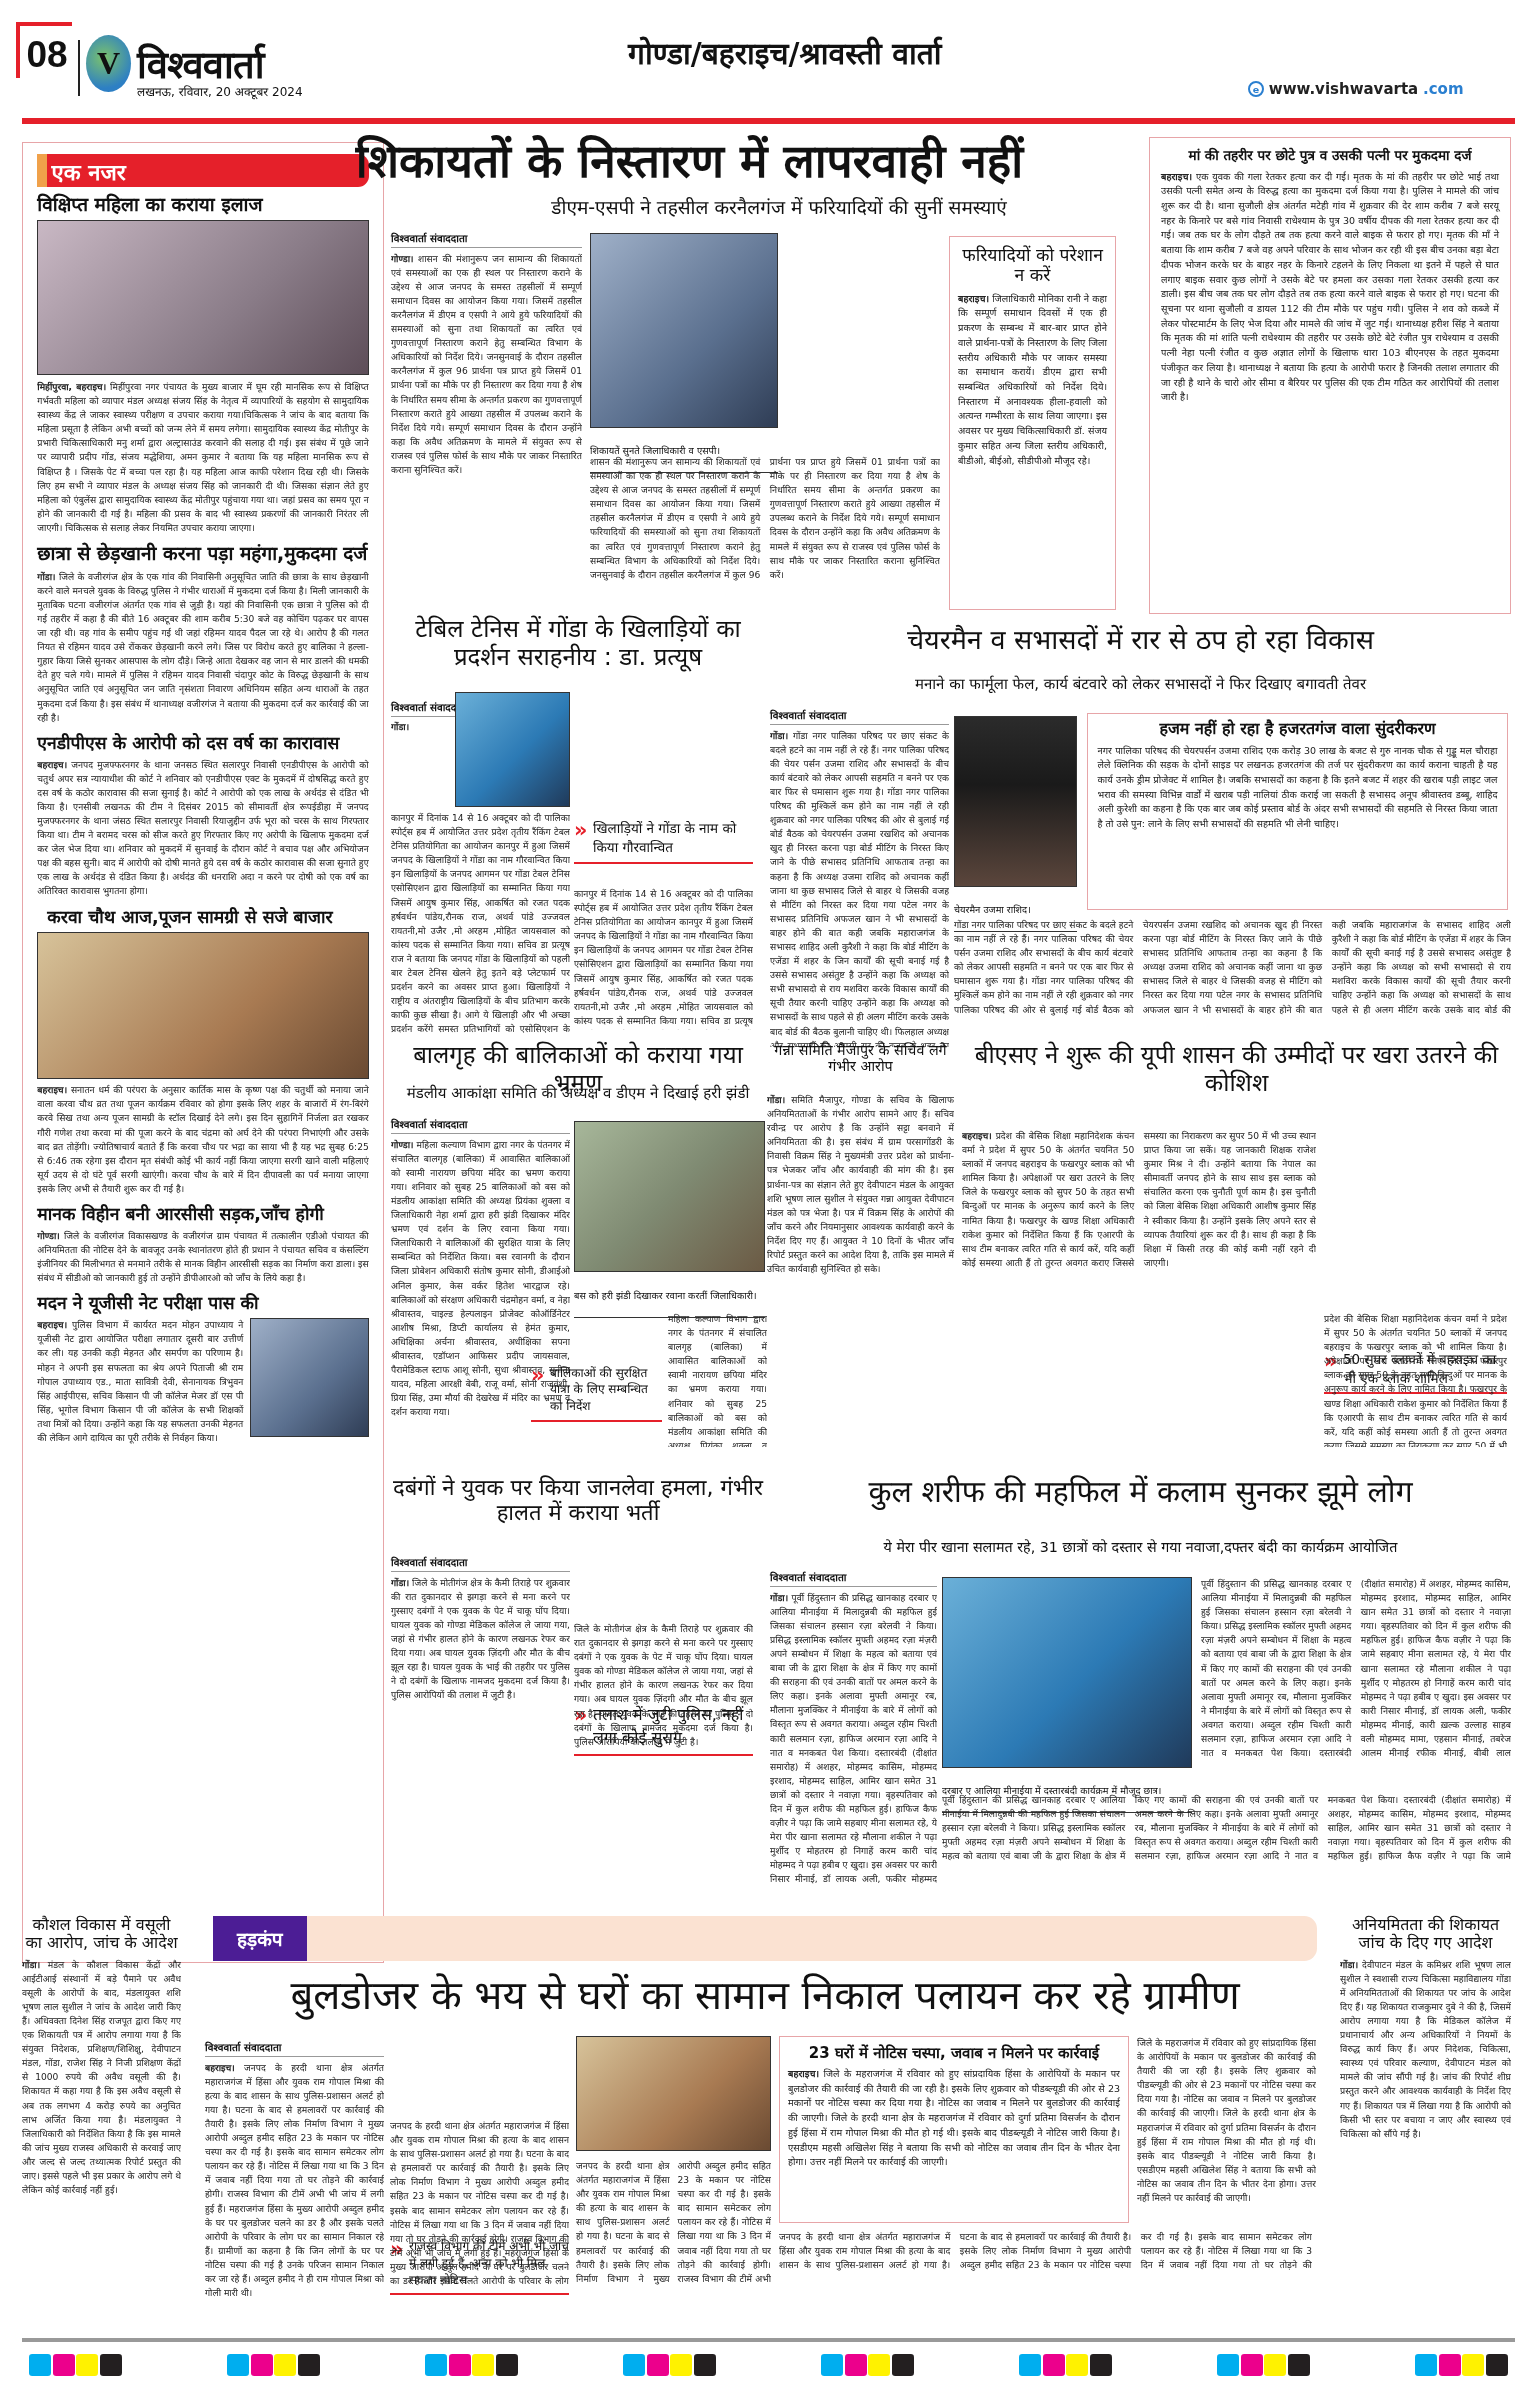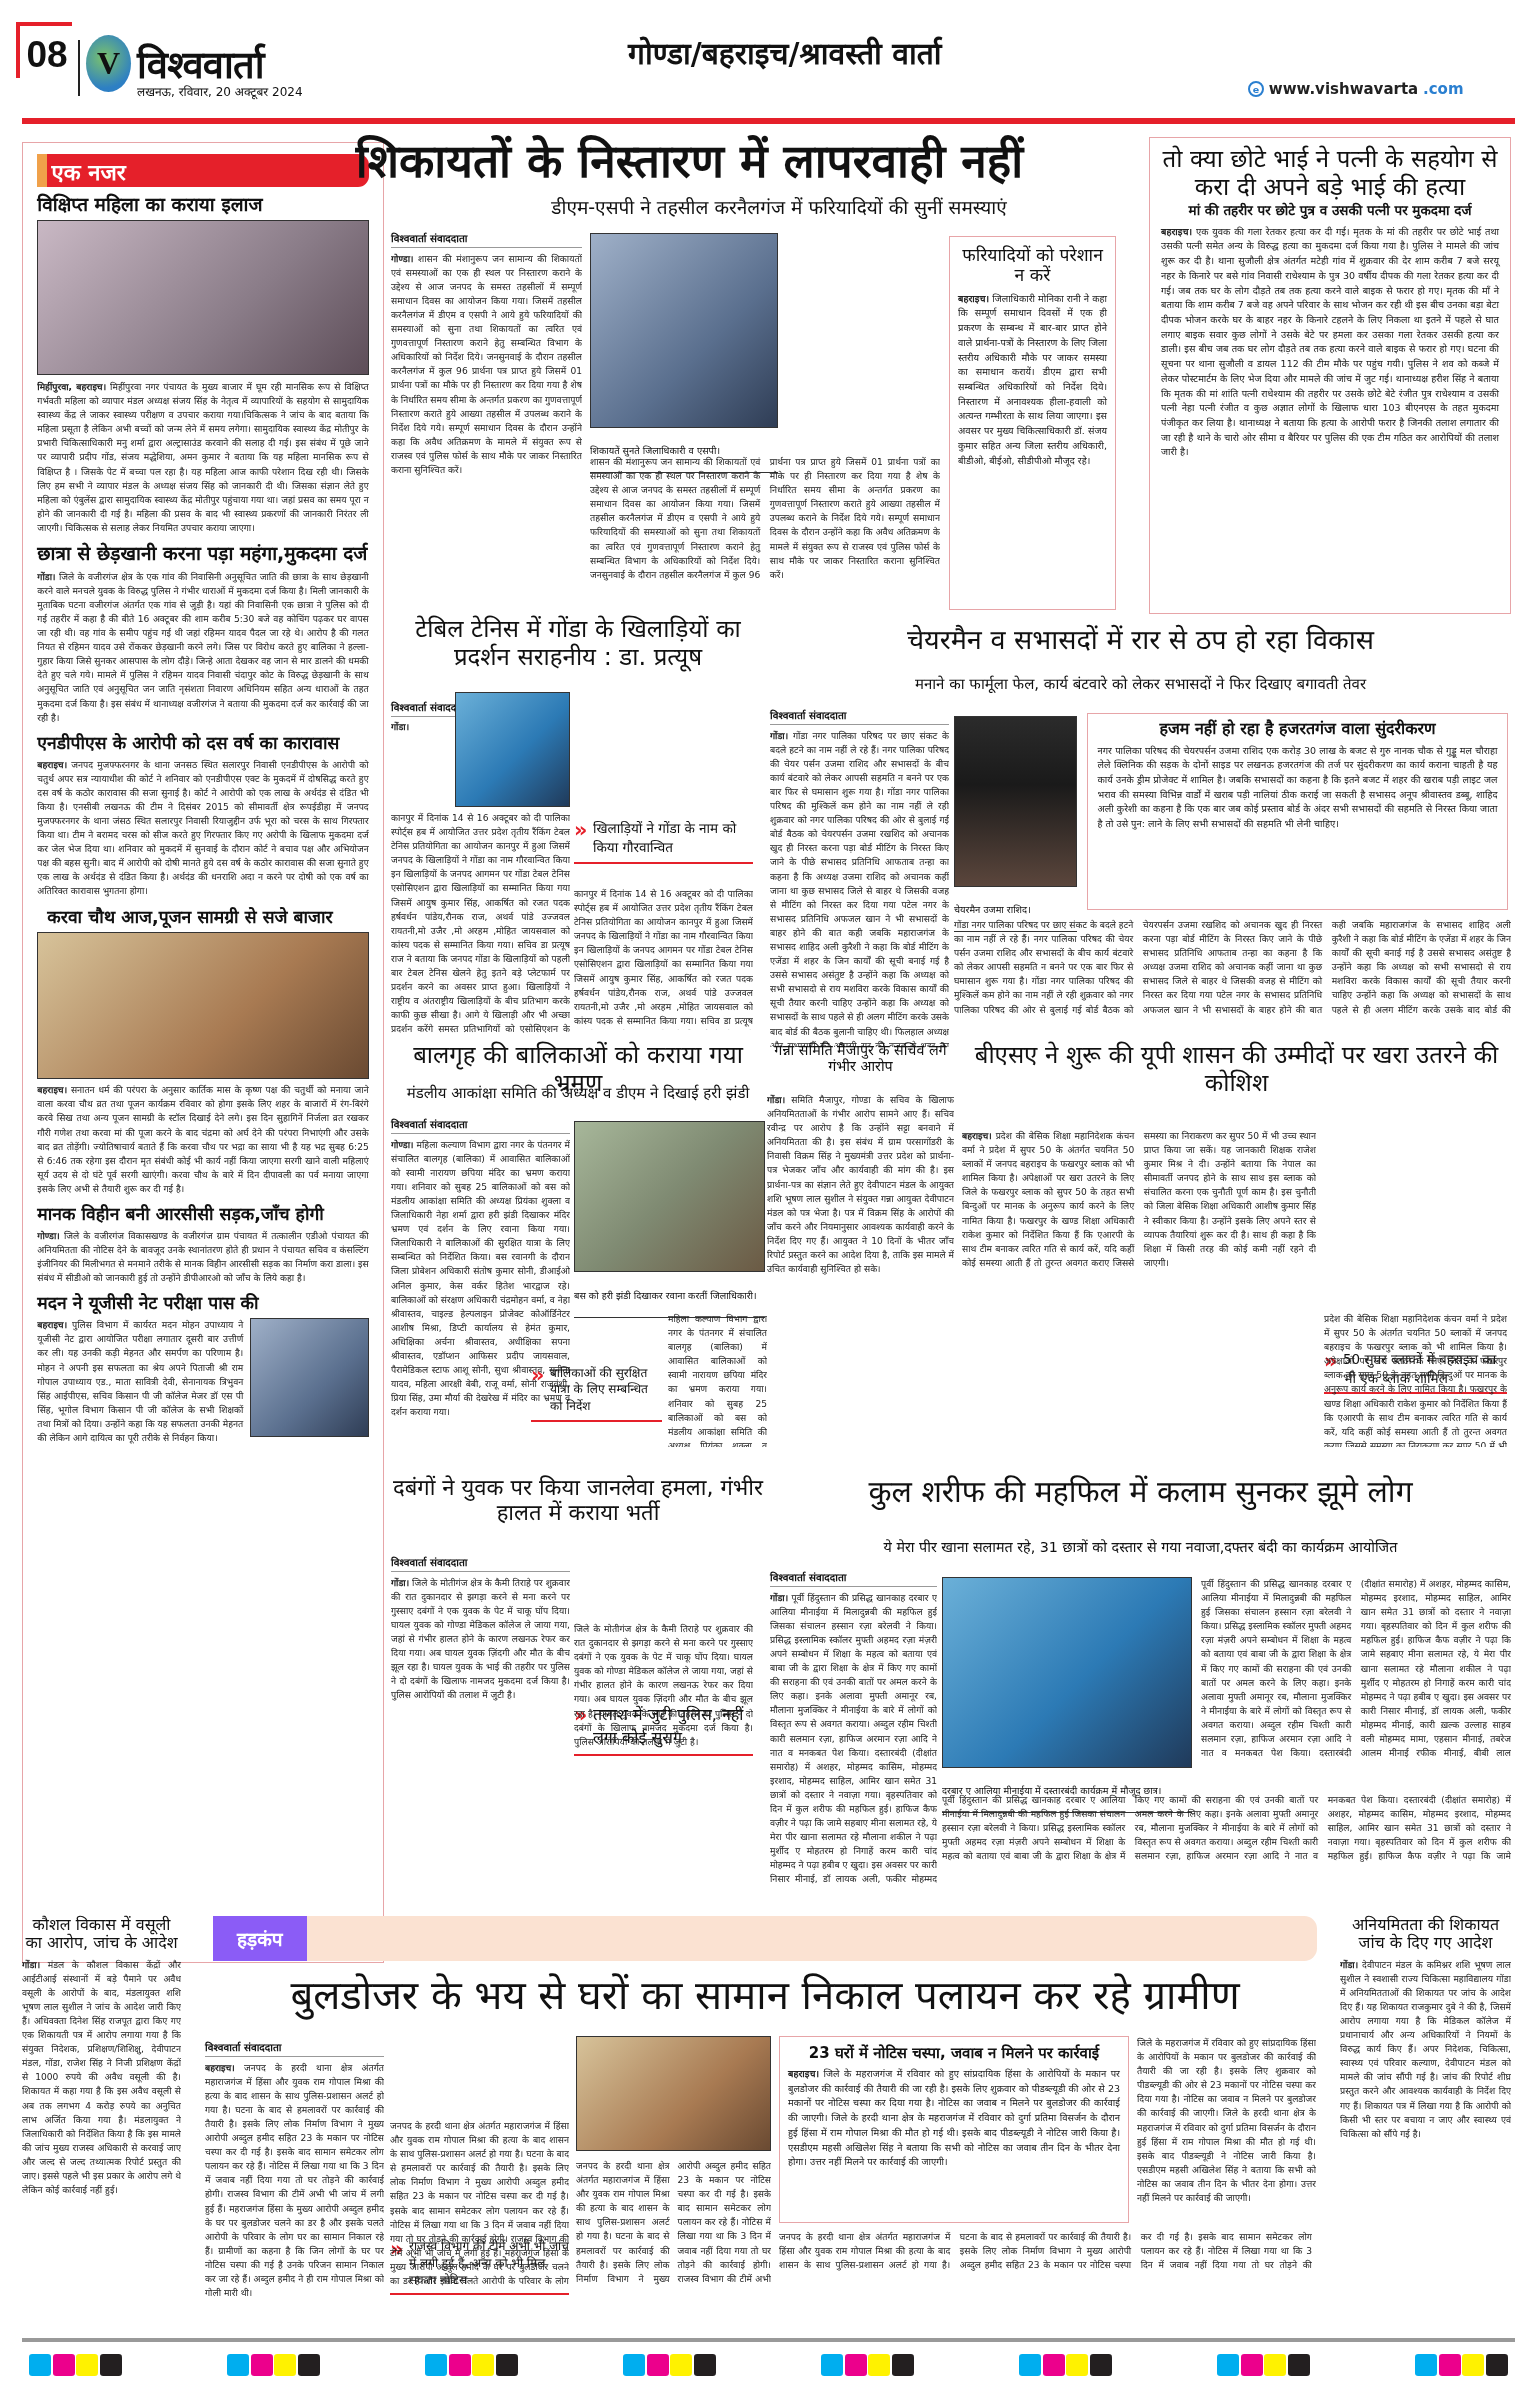--- a/index.html
+++ b/index.html
@@ -23,21 +23,21 @@
   .photo { background: linear-gradient(135deg, #c9b8c4, #8a7c88 60%, #5d4d58); border: 0.8px solid #333; }
   .photo2 { background: linear-gradient(135deg, #9fb0c8, #5a6f8e 60%, #2f3d55); border: 0.8px solid #333; }
   .photo3 { background: linear-gradient(135deg, #d7c39a, #a87a52 60%, #6a4a32); border: 0.8px solid #333; }
   .photo4 { background: linear-gradient(135deg, #6bb0d8, #2c7ab5 55%, #203a5a); border: 0.8px solid #333; }
   .photo5 { background: linear-gradient(135deg, #a7b79a, #7f8a72 50%, #6b5a44); border: 0.8px solid #333; }
   .caption { font-size: 9.5px; border-bottom: 1.6px solid #333; padding: 15px 0; }
   .pull { font-size: 13.5px; line-height: 1.4; padding-left: 19px; position: relative; border-bottom: 2.4px solid #e5202a; padding-bottom: 4.8px; }
   .pull::before { content: "»"; position: absolute; left: 0; top: -3.2px; color: #e5202a; font-size: 20.7px; font-weight: bold; }
   .tag-bar { background: linear-gradient(90deg, #f0a14a 0 9.5px, #e5202a 9.5px); border-radius: 0 11px 11px 0; color: #fff; font-size: 22px; font-weight: bold; padding: 1.6px 14.3px; }
   .hadkamp { display:flex; align-items:stretch; border-radius: 0 12.7px 12.7px 0; overflow:hidden; background:#fbe2d2; }
-  .hadkamp .tag { background:#8b5cf6; color:#fff; font-size: 19px; font-weight:bold; padding: 9.5px 24px; }
+  .hadkamp .tag { background:#4c1d95; color:#fff; font-size: 19px; font-weight:bold; padding: 9.5px 24px; }
   .hadkamp .txt { font-size: 17.5px; font-weight:bold; padding: 11px 11px; color:#222; }
   .colorbar { display:flex; gap: 1.6px; align-items:center; }
   .colorbar span { width: 22px; height: 22px; border-radius: 3.2px; display:inline-block; }
   .grayrule { left: 22px; top: 2338px; width: 1493px; height: 4px; background: #999; }
 </style>
 </head>
 <body>
 
 <div class="abs pageno">08</div>
 <div class="abs vbar"></div>
@@ -88,21 +88,20 @@
 </div>
 <div class="abs photo2" style="left:590px; top:233px; width:188px; height:195px;"></div>
 <div class="abs caption" style="left:590px; top:429px; width:188px;">शिकायतें सुनते जिलाधिकारी व एसपी।</div>
 <div class="abs body" style="left:590px; top:455px; width:350px; height:151px; overflow:hidden; column-count:2; column-gap:9.5px;">शासन की मंशानुरूप जन सामान्य की शिकायतों एवं समस्याओं का एक ही स्थल पर निस्तारण कराने के उद्देश्य से आज जनपद के समस्त तहसीलों में सम्पूर्ण समाधान दिवस का आयोजन किया गया। जिसमें तहसील करनैलगंज में डीएम व एसपी ने आये हुये फरियादियों की समस्याओं को सुना तथा शिकायतों का त्वरित एवं गुणवत्तापूर्ण निस्तारण कराने हेतु सम्बन्धित विभाग के अधिकारियों को निर्देश दिये। जनसुनवाई के दौरान तहसील करनैलगंज में कुल 96 प्रार्थना पत्र प्राप्त हुये जिसमें 01 प्रार्थना पत्रों का मौके पर ही निस्तारण कर दिया गया है शेष के निर्धारित समय सीमा के अन्तर्गत प्रकरण का गुणवत्तापूर्ण निस्तारण कराते हुये आख्या तहसील में उपलब्ध कराने के निर्देश दिये गये। सम्पूर्ण समाधान दिवस के दौरान उन्होंने कहा कि अवैध अतिक्रमण के मामले में संयुक्त रूप से राजस्व एवं पुलिस फोर्स के साथ मौके पर जाकर निस्तारित कराना सुनिश्चित करें।</div>
 <div class="abs box" style="left:949px; top:236px; width:167px; height:374px; padding:8px;">
   <div class="hl" style="font-size:17.5px; text-align:center; font-weight:normal;">फरियादियों को परेशान न करें</div>
   <div class="body" style="margin-top:6.4px; font-size:9.5px;"><b>बहराइच।</b> <span>जिलाधिकारी मोनिका रानी ने कहा कि सम्पूर्ण समाधान दिवसों में एक ही प्रकरण के सम्बन्ध में बार-बार प्राप्त होने वाले प्रार्थना-पत्रों के निस्तारण के लिए जिला स्तरीय अधिकारी मौके पर जाकर समस्या का समाधान करायें। डीएम द्वारा सभी सम्बन्धित अधिकारियों को निर्देश दिये। निस्तारण में अनावश्यक हीला-हवाली को अत्यन्त गम्भीरता के साथ लिया जाएगा। इस अवसर पर मुख्य चिकित्साधिकारी डॉ. संजय कुमार सहित अन्य जिला स्तरीय अधिकारी, बीडीओ, बीईओ, सीडीपीओ मौजूद रहे।</span></div>
 </div>
 
 <div class="abs box" style="left:1149px; top:137px; width:362px; height:477px; padding:8px 11px;">
-  <div class="hl" style="font-size:24px; text-align:center; font-weight:normal;">तो क्या छोटे भाई ने पत्नी के सहयोग से करा दी अपने बड़े भाई की हत्या</div>
   <div class="hl" style="font-size:13.5px; text-align:center; margin-top:1.6px;">मां की तहरीर पर छोटे पुत्र व उसकी पत्नी पर मुकदमा दर्ज</div>
   <div class="body" style="margin-top:6.4px; font-size:9.5px;"><b>बहराइच।</b> <span>एक युवक की गला रेतकर हत्या कर दी गई। मृतक के मां की तहरीर पर छोटे भाई तथा उसकी पत्नी समेत अन्य के विरुद्ध हत्या का मुकदमा दर्ज किया गया है। पुलिस ने मामले की जांच शुरू कर दी है। थाना सुजौली क्षेत्र अंतर्गत मटेही गांव में शुक्रवार की देर शाम करीब 7 बजे सरयू नहर के किनारे पर बसे गांव निवासी राधेश्याम के पुत्र 30 वर्षीय दीपक की गला रेतकर हत्या कर दी गई। जब तक घर के लोग दौड़ते तब तक हत्या करने वाले बाइक से फरार हो गए। मृतक की माँ ने बताया कि शाम करीब 7 बजे वह अपने परिवार के साथ भोजन कर रही थी इस बीच उनका बड़ा बेटा दीपक भोजन करके घर के बाहर नहर के किनारे टहलने के लिए निकला था इतने में पहले से घात लगाए बाइक सवार कुछ लोगों ने उसके बेटे पर हमला कर उसका गला रेतकर उसकी हत्या कर डाली। इस बीच जब तक घर लोग दौड़ते तब तक हत्या करने वाले बाइक से फरार हो गए। घटना की सूचना पर थाना सुजौली व डायल 112 की टीम मौके पर पहुंच गयी। पुलिस ने शव को कब्जे में लेकर पोस्टमार्टम के लिए भेज दिया और मामले की जांच में जुट गई। थानाध्यक्ष हरीश सिंह ने बताया कि मृतक की मां शांति पत्नी राधेश्याम की तहरीर पर उसके छोटे बेटे रंजीत पुत्र राधेश्याम व उसकी पत्नी नेहा पत्नी रंजीत व कुछ अज्ञात लोगों के खिलाफ धारा 103 बीएनएस के तहत मुकदमा पंजीकृत कर लिया है। थानाध्यक्ष ने बताया कि हत्या के आरोपी फरार है जिनकी तलाश लगातार की जा रही है थाने के चारो ओर सीमा व बैरियर पर पुलिस की एक टीम गठित कर आरोपियों की तलाश जारी है।</span></div>
 </div>
 
 <div class="abs hl" style="left:391px; top:616px; width:374px; font-size:24px; text-align:center; font-weight:normal;">टेबिल टेनिस में गोंडा के खिलाड़ियों का प्रदर्शन सराहनीय : डा. प्रत्यूष</div>
 <div class="abs" style="left:391px; top:700px; width:175px;">
   <div class="byline">विश्ववार्ता संवाददाता</div>
 </div>
 <div class="abs photo4" style="left:455px; top:692px; width:115px; height:115px;"></div>
 <div class="abs body" style="left:391px; top:720px; width:60px; height:87px; overflow:hidden;"><b>गोंडा।</b></div>

